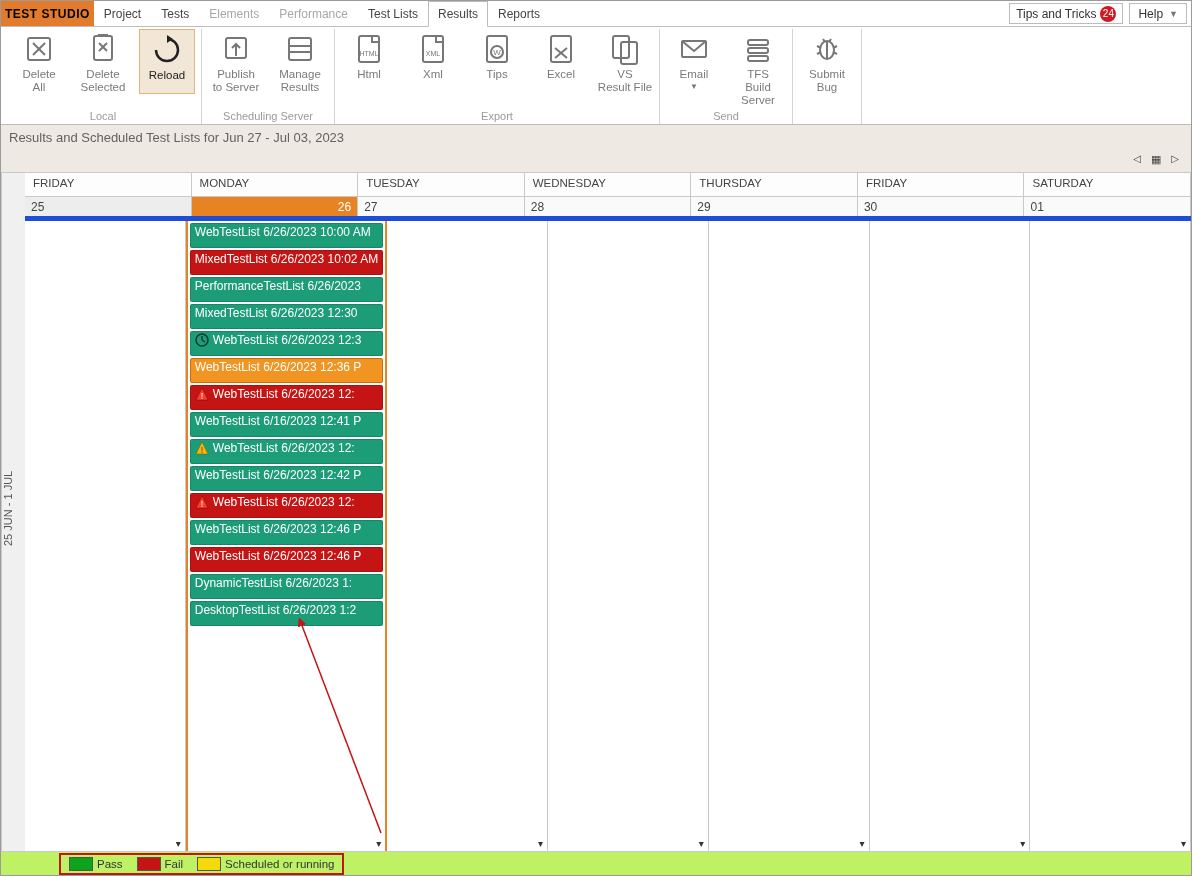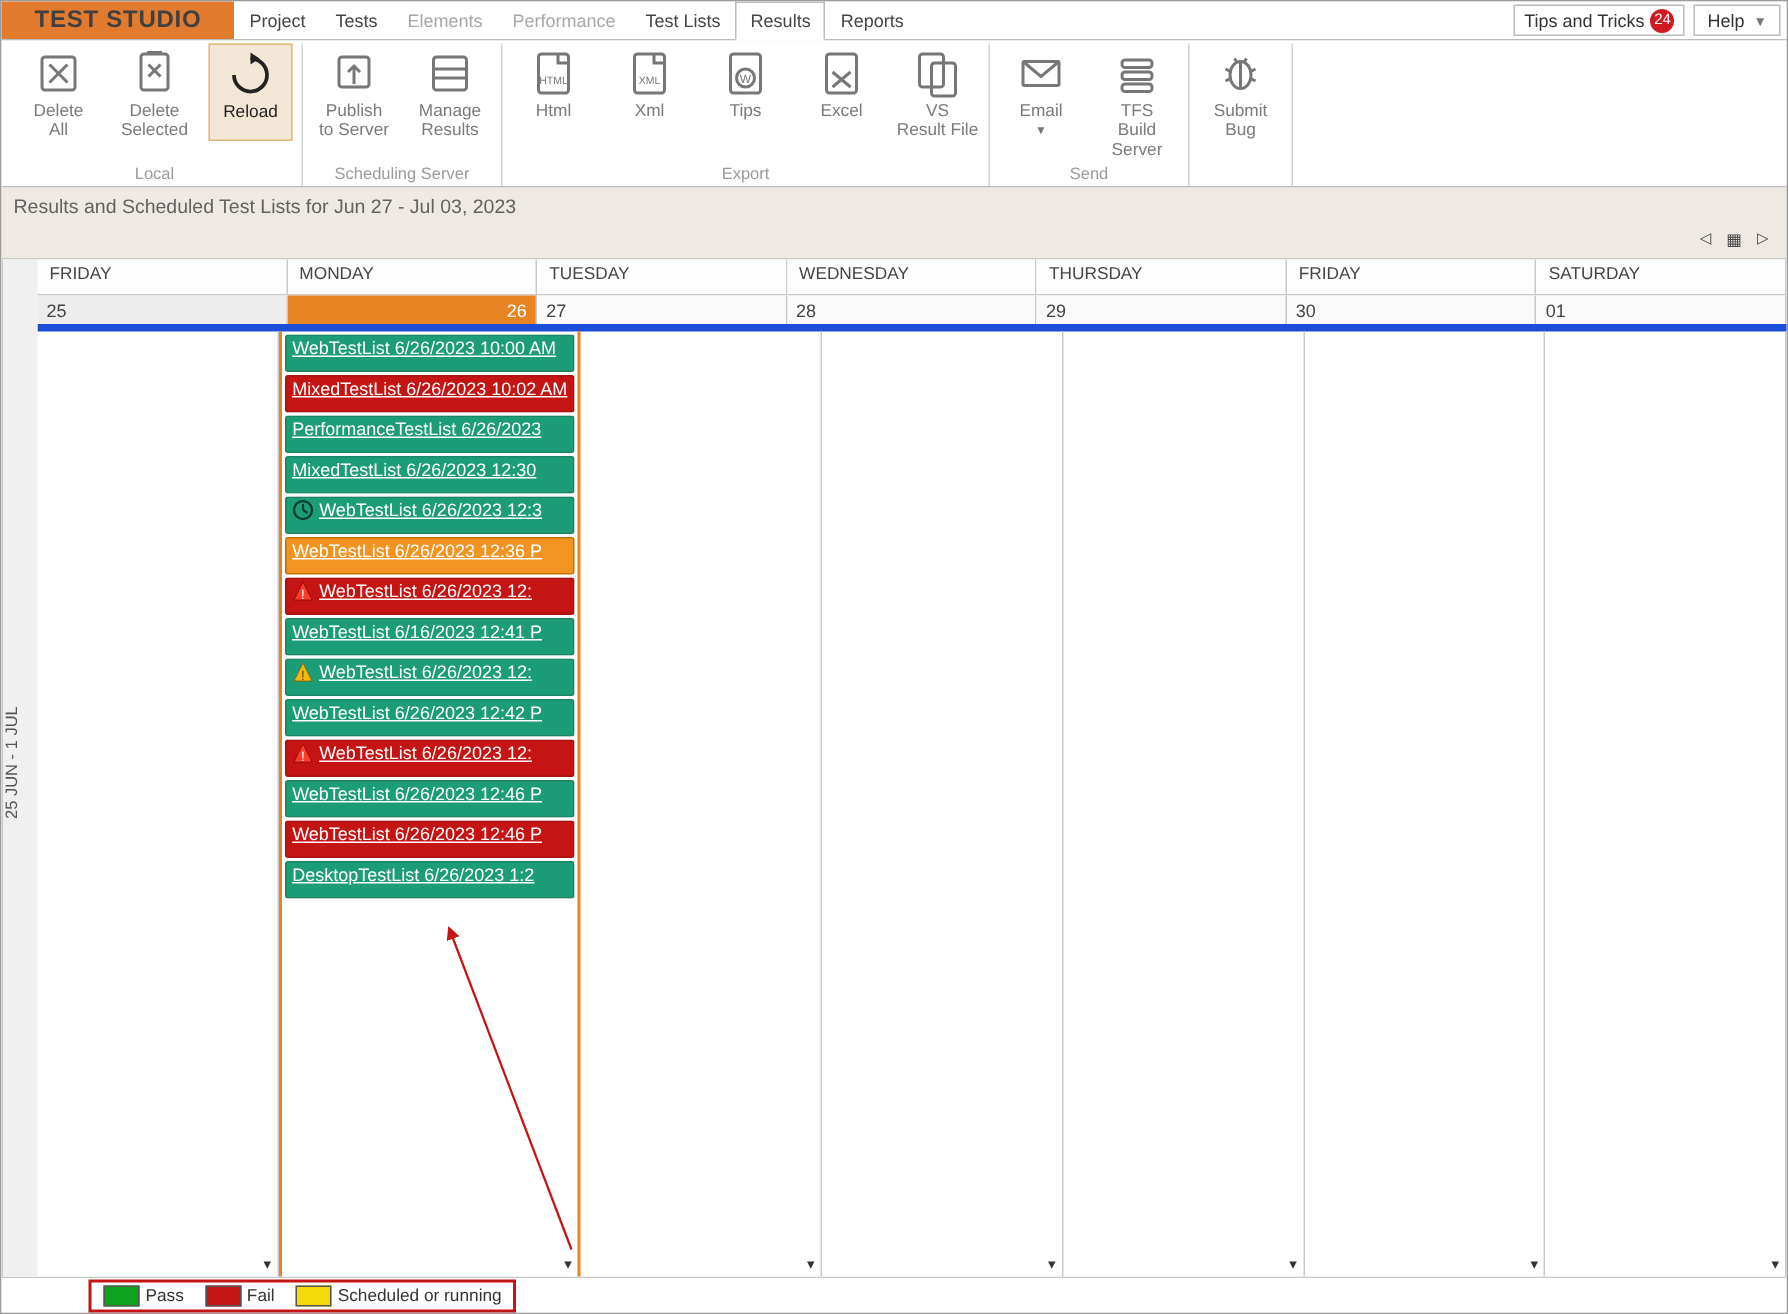--- a/index.html
+++ b/index.html
@@ -1,20 +1,20 @@
 <!DOCTYPE html>
 <html><head>
 <meta charset="utf-8">
 <style>
   * { box-sizing: border-box; }
   html,body { margin:0; padding:0; font-family: "Segoe UI", Arial, sans-serif; font-size:12px; color:#333; background:#fff;}
   .window { width:1192px; height:876px; border:1px solid #9b9b9b; display:flex; flex-direction:column; background:#eee9e3;}
   
   .menubar { height:26px; background:#fff; display:flex; align-items:stretch; border-bottom:1px solid #bcbcbc;}
-  .brand { background:#e37b2f; color:#404040; font-weight:bold; padding:0 22px; display:flex; align-items:center; font-size:16px; letter-spacing:0.5px;}
+  .brand { background:#e37b2f; color:#000000; font-weight:bold; padding:0 4px; display:flex; align-items:center; font-size:12px; letter-spacing:0.5px;}
   .menu-item { padding:0 10px; display:flex; align-items:center; cursor:default; color:#444; }
   .menu-item.disabled { color:#a7a7a7; }
   .menu-item.active { border:1px solid #bcbcbc; border-bottom:1px solid #fff; background:#fff; margin-bottom:-1px; padding:0 9px;}
   .menubar .spacer { flex:1; }
   .tips { display:flex; align-items:center; gap:4px; border:1px solid #bcbcbc; padding:1px 6px; margin:2px 6px 2px 0; background:#fff; font-size:12px;}
   .badge { background:#d11922; color:#fff; width:16px; height:16px; border-radius:8px; font-size:10px; display:flex; align-items:center; justify-content:center;}
   .help { display:flex; align-items:center; border:1px solid #bcbcbc; padding:1px 8px; margin:2px 4px 2px 0; background:#fff; gap:6px;}
   
   .ribbon { background:#fff; height:98px; border-bottom:1px solid #bcbcbc; display:flex; padding:2px 4px 0 4px;}
   .group { border-right:1px solid #d3d3d3; padding:0 6px; display:flex; flex-direction:column; align-items:center; justify-content:flex-start;}
@@ -40,28 +40,28 @@
   .dayhdrs { display:flex; height:24px; border-bottom:1px solid #c9c9c9;}
   .dayhdr { flex:1; border-right:1px solid #c9c9c9; padding:4px 8px; font-size:11.5px; color:#444; background:#fdfdfd;}
   .daterow { display:flex; height:24px; border-bottom:5px solid #1d4ed8;}
   .datecell { flex:1; border-right:1px solid #c9c9c9; padding:3px 6px; font-size:12px; color:#444; background:#fafafa; position:relative;}
   .datecell.first { background:#ededed;}
   .datecell.active { background:#e88324; color:#fff;text-align:right;}
   .bodyrow { flex:1; display:flex; position:relative;}
   .bodycell { flex:1; border-right:1px solid #c9c9c9; position:relative;}
   .bodycell.active { border-left:2px solid #e88324; border-right:2px solid #e88324;}
   .events { padding:2px 2px; display:flex; flex-direction:column; gap:2px;}
-  .ev { height:25px; border-radius:2px; color:#fff; font-size:12px; padding:4px 4px 12px 4px; white-space:nowrap; overflow:hidden; display:flex; align-items:center; gap:4px; border:1px solid rgba(0,0,0,0.15);text-decoration:underline;}
+  .ev { height:25px; border-radius:2px; color:#fff; font-size:12px; padding:4px 4px 12px 4px; white-space:nowrap; overflow:hidden; display:flex; align-items:center; gap:4px; border:1px solid rgba(0,0,0,0.15);}
   .ev.green { background:#1d9d77;}
   .ev.red   { background:#c41414;}
   .ev.orange{ background:#f19421; border:1px solid #c56f09;}
   .warn-ico { display:inline-block; }
   .dn-tri { position:absolute; bottom:2px; right:4px; font-size:10px; color:#333; }
   
-  .legendbar { height:24px; background:#ffffff; border-top:1px solid #c9c9c9; display:flex; align-items:center;}
+  .legendbar { height:24px; background:#bef264; border-top:1px solid #c9c9c9; display:flex; align-items:center;}
   .legend { margin-left:58px; display:flex; align-items:center; gap:14px; border:2px solid #c41414; padding:2px 8px;}
   .sw { width:24px; height:14px; display:inline-block; margin-right:4px; border:1px solid #555;}
   .sw.green{background:#0fa31d;} .sw.red{background:#c41414;} .sw.yellow{background:#f4d90b;}
   .legend span.lbl { font-size:11.5px; color:#333;}
   
   .arrow { position:absolute; pointer-events:none; }
   svg { display:block;}
 </style>
 </head>
 <body>
@@ -345,20 +345,23 @@
                     <text x="7" y="12" text-anchor="middle" font-size="9" fill="#fff">!</text>
                   </svg>
                 </span>
                 <span>WebTestList 6/26/2023 12:</span>
               </div>
               <div class="ev green">
                 <span>WebTestList 6/26/2023 12:46 P</span>
               </div>
               <div class="ev red">
                 <span>WebTestList 6/26/2023 12:46 P</span>
+              </div>
+              <div class="ev green">
+                <span>DynamicTestList 6/26/2023 1:</span>
               </div>
               <div class="ev green">
                 <span>DesktopTestList 6/26/2023 1:2</span>
               </div>
             </div>
             <div class="dn-tri">▾</div>
           </div>
           <div class="bodycell">
             <div class="dn-tri">▾</div>
           </div>

